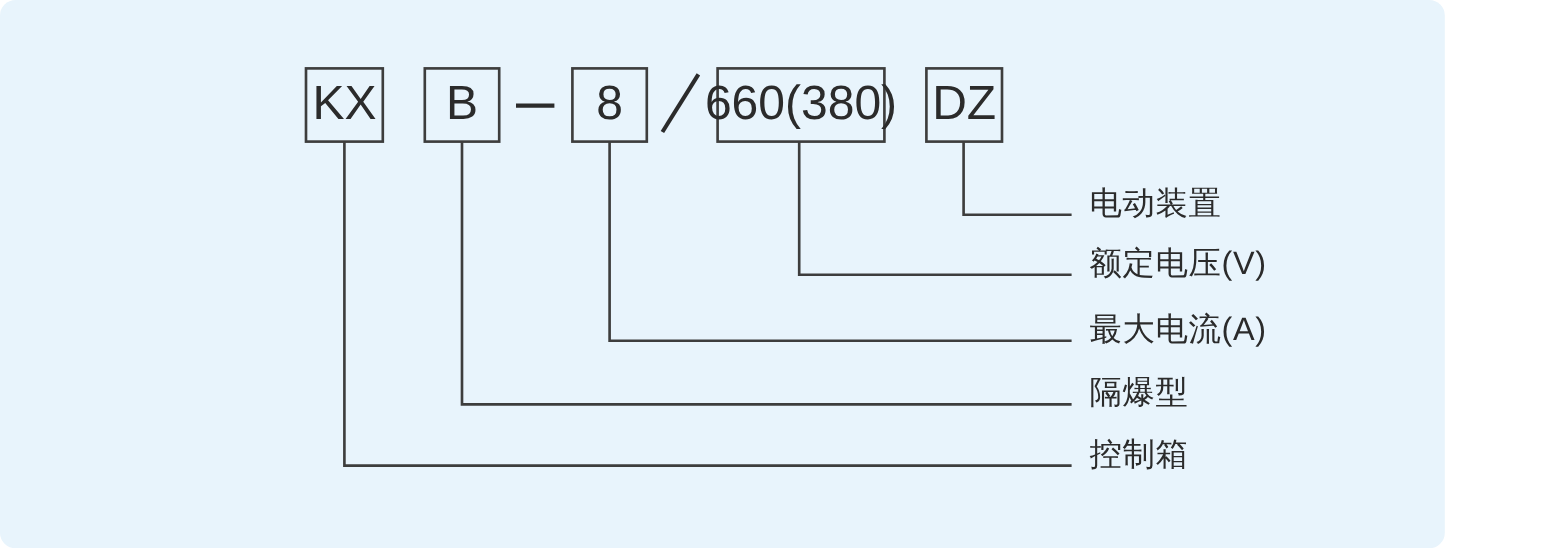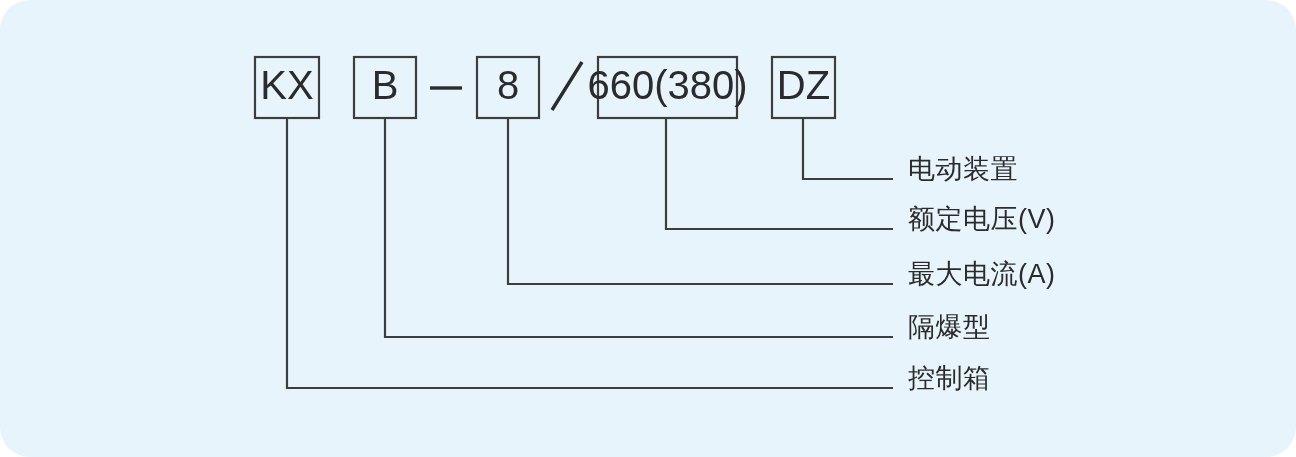--- a/index.html
+++ b/index.html
@@ -9,24 +9,24 @@
     background: #ffffff;
   }
   body {
     width: 1296px;
     height: 457px;
     font-family: "Liberation Sans", "DejaVu Sans", sans-serif;
     overflow: hidden;
   }
   #panel {
     position: relative;
-    width: 1296px;
+    width: 1204px;
     height: 457px;
     background: #e8f4fc;
-    border-radius: 30px;
+    border-radius: 13px;
     overflow: hidden;
   }
   #diagram-svg {
     position: absolute;
     left: 0;
     top: 0;
     width: 1296px;
     height: 457px;
     display: block;
   }

